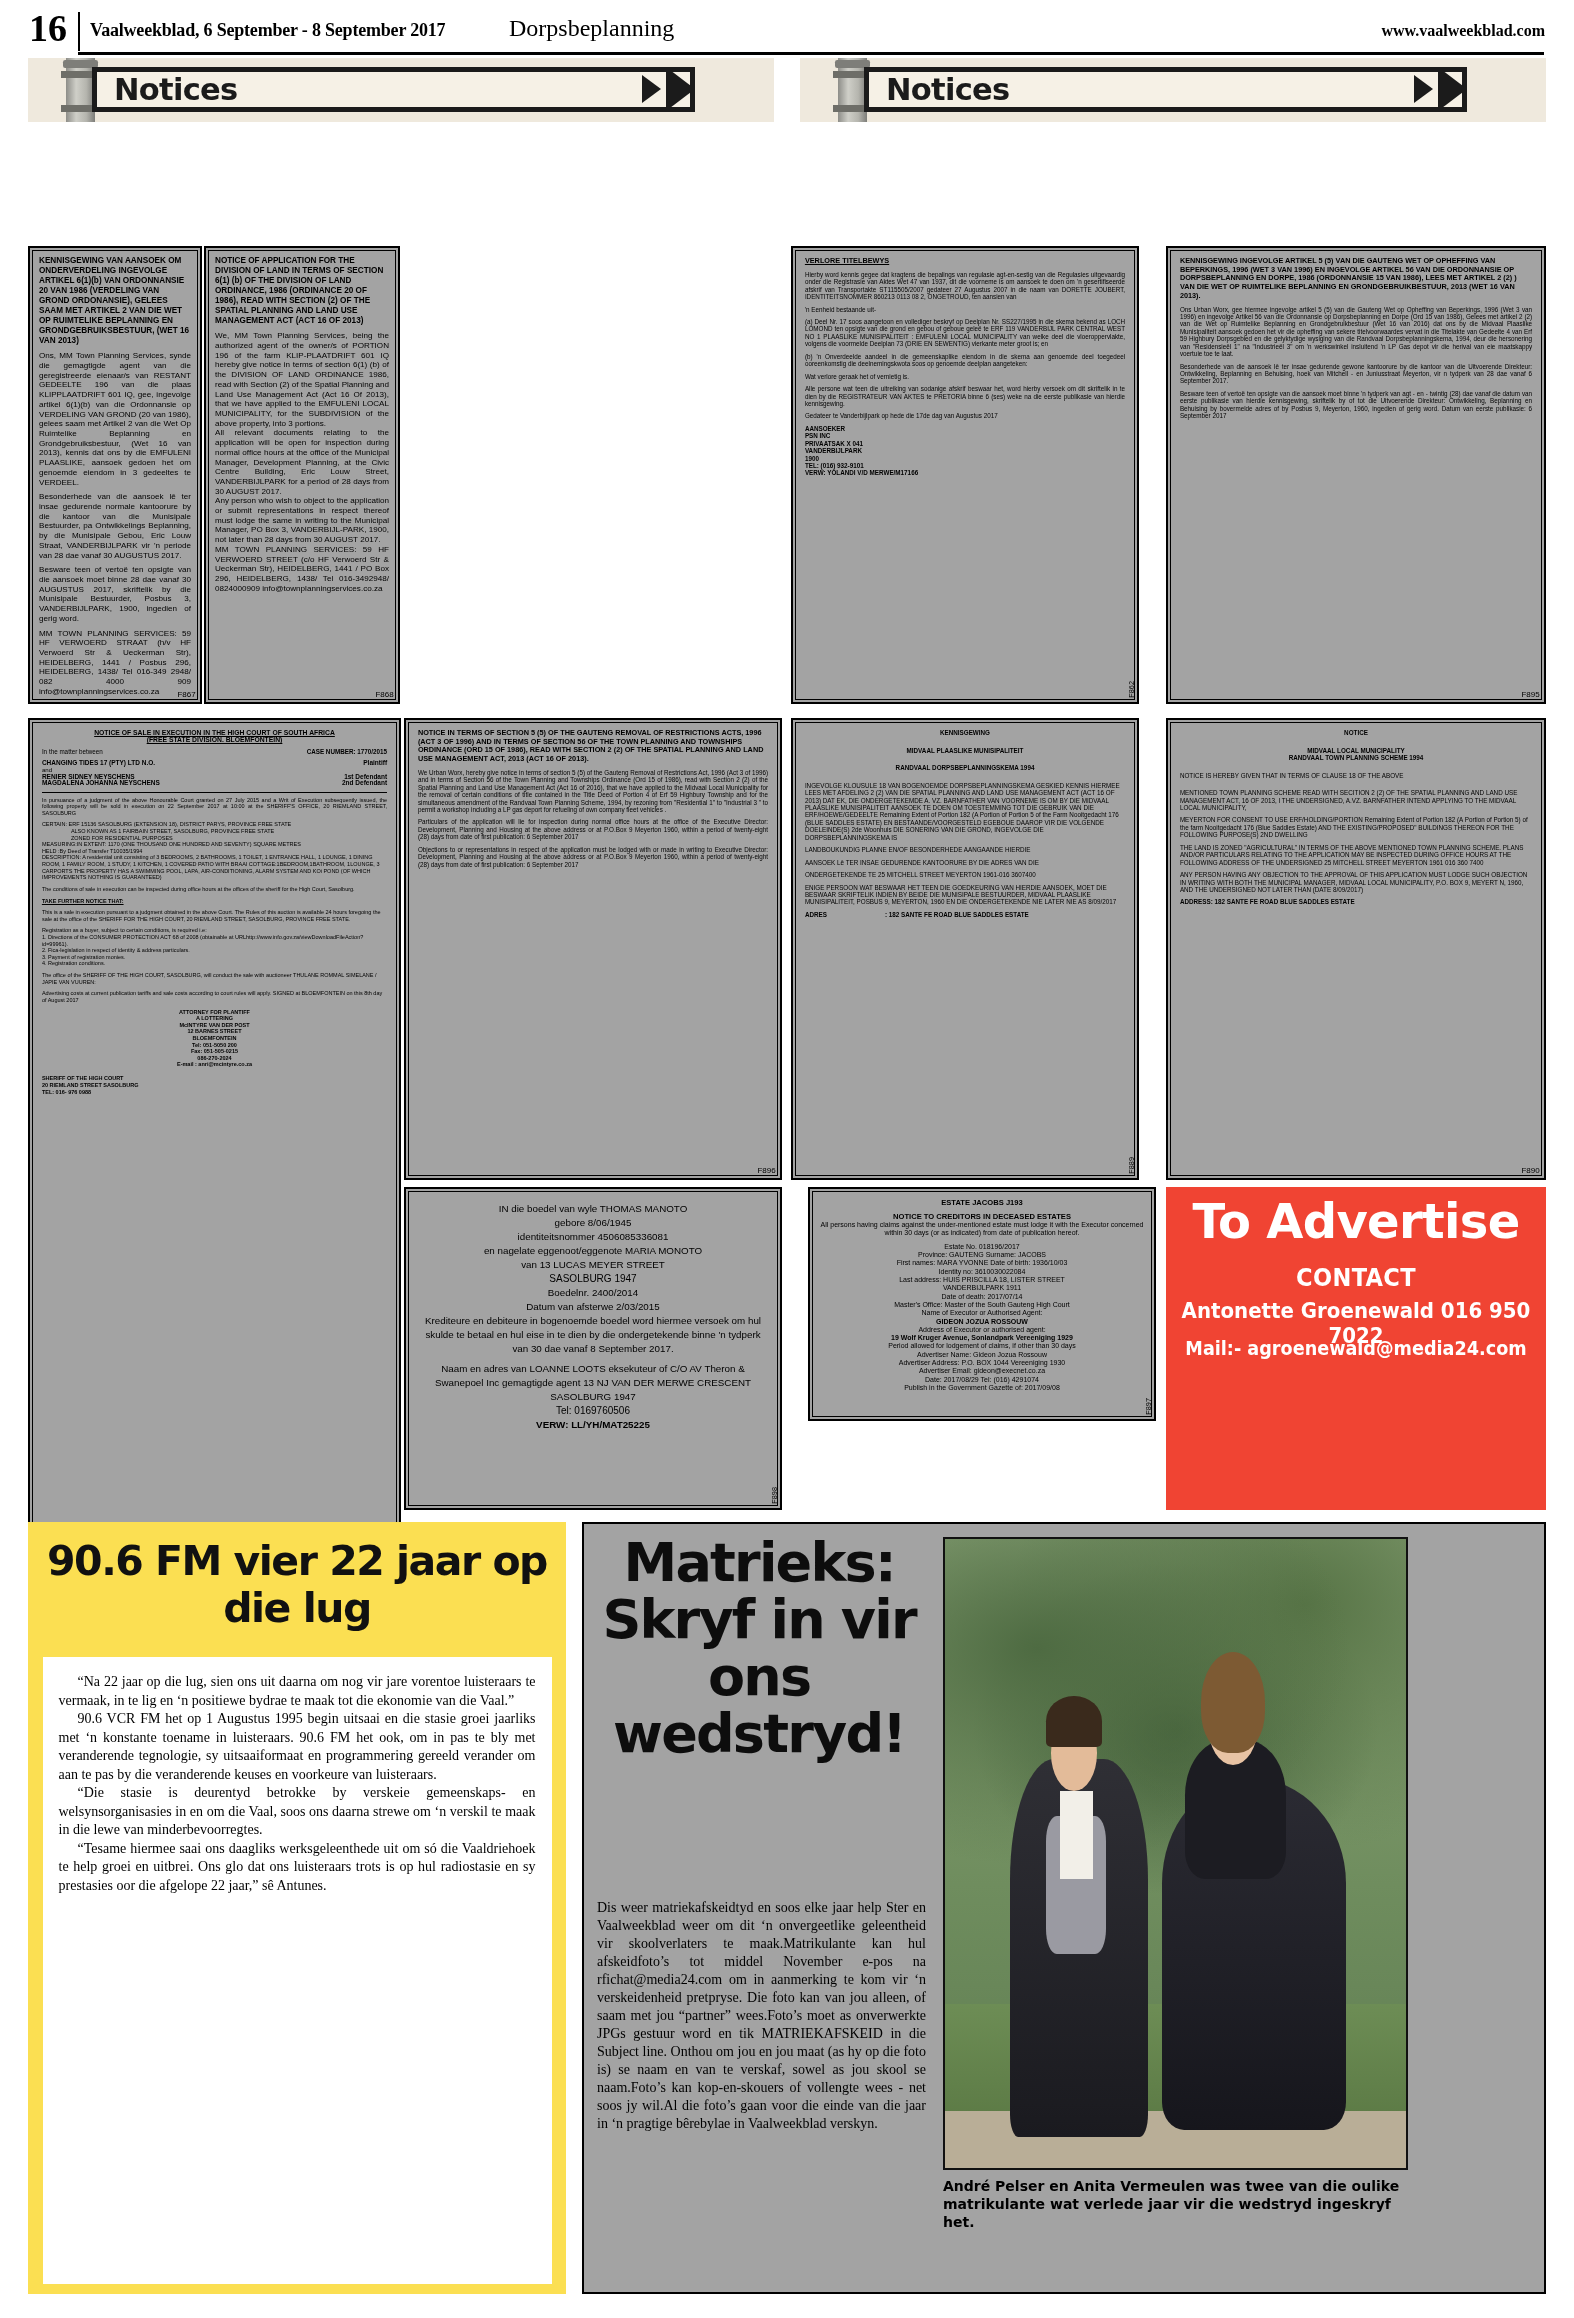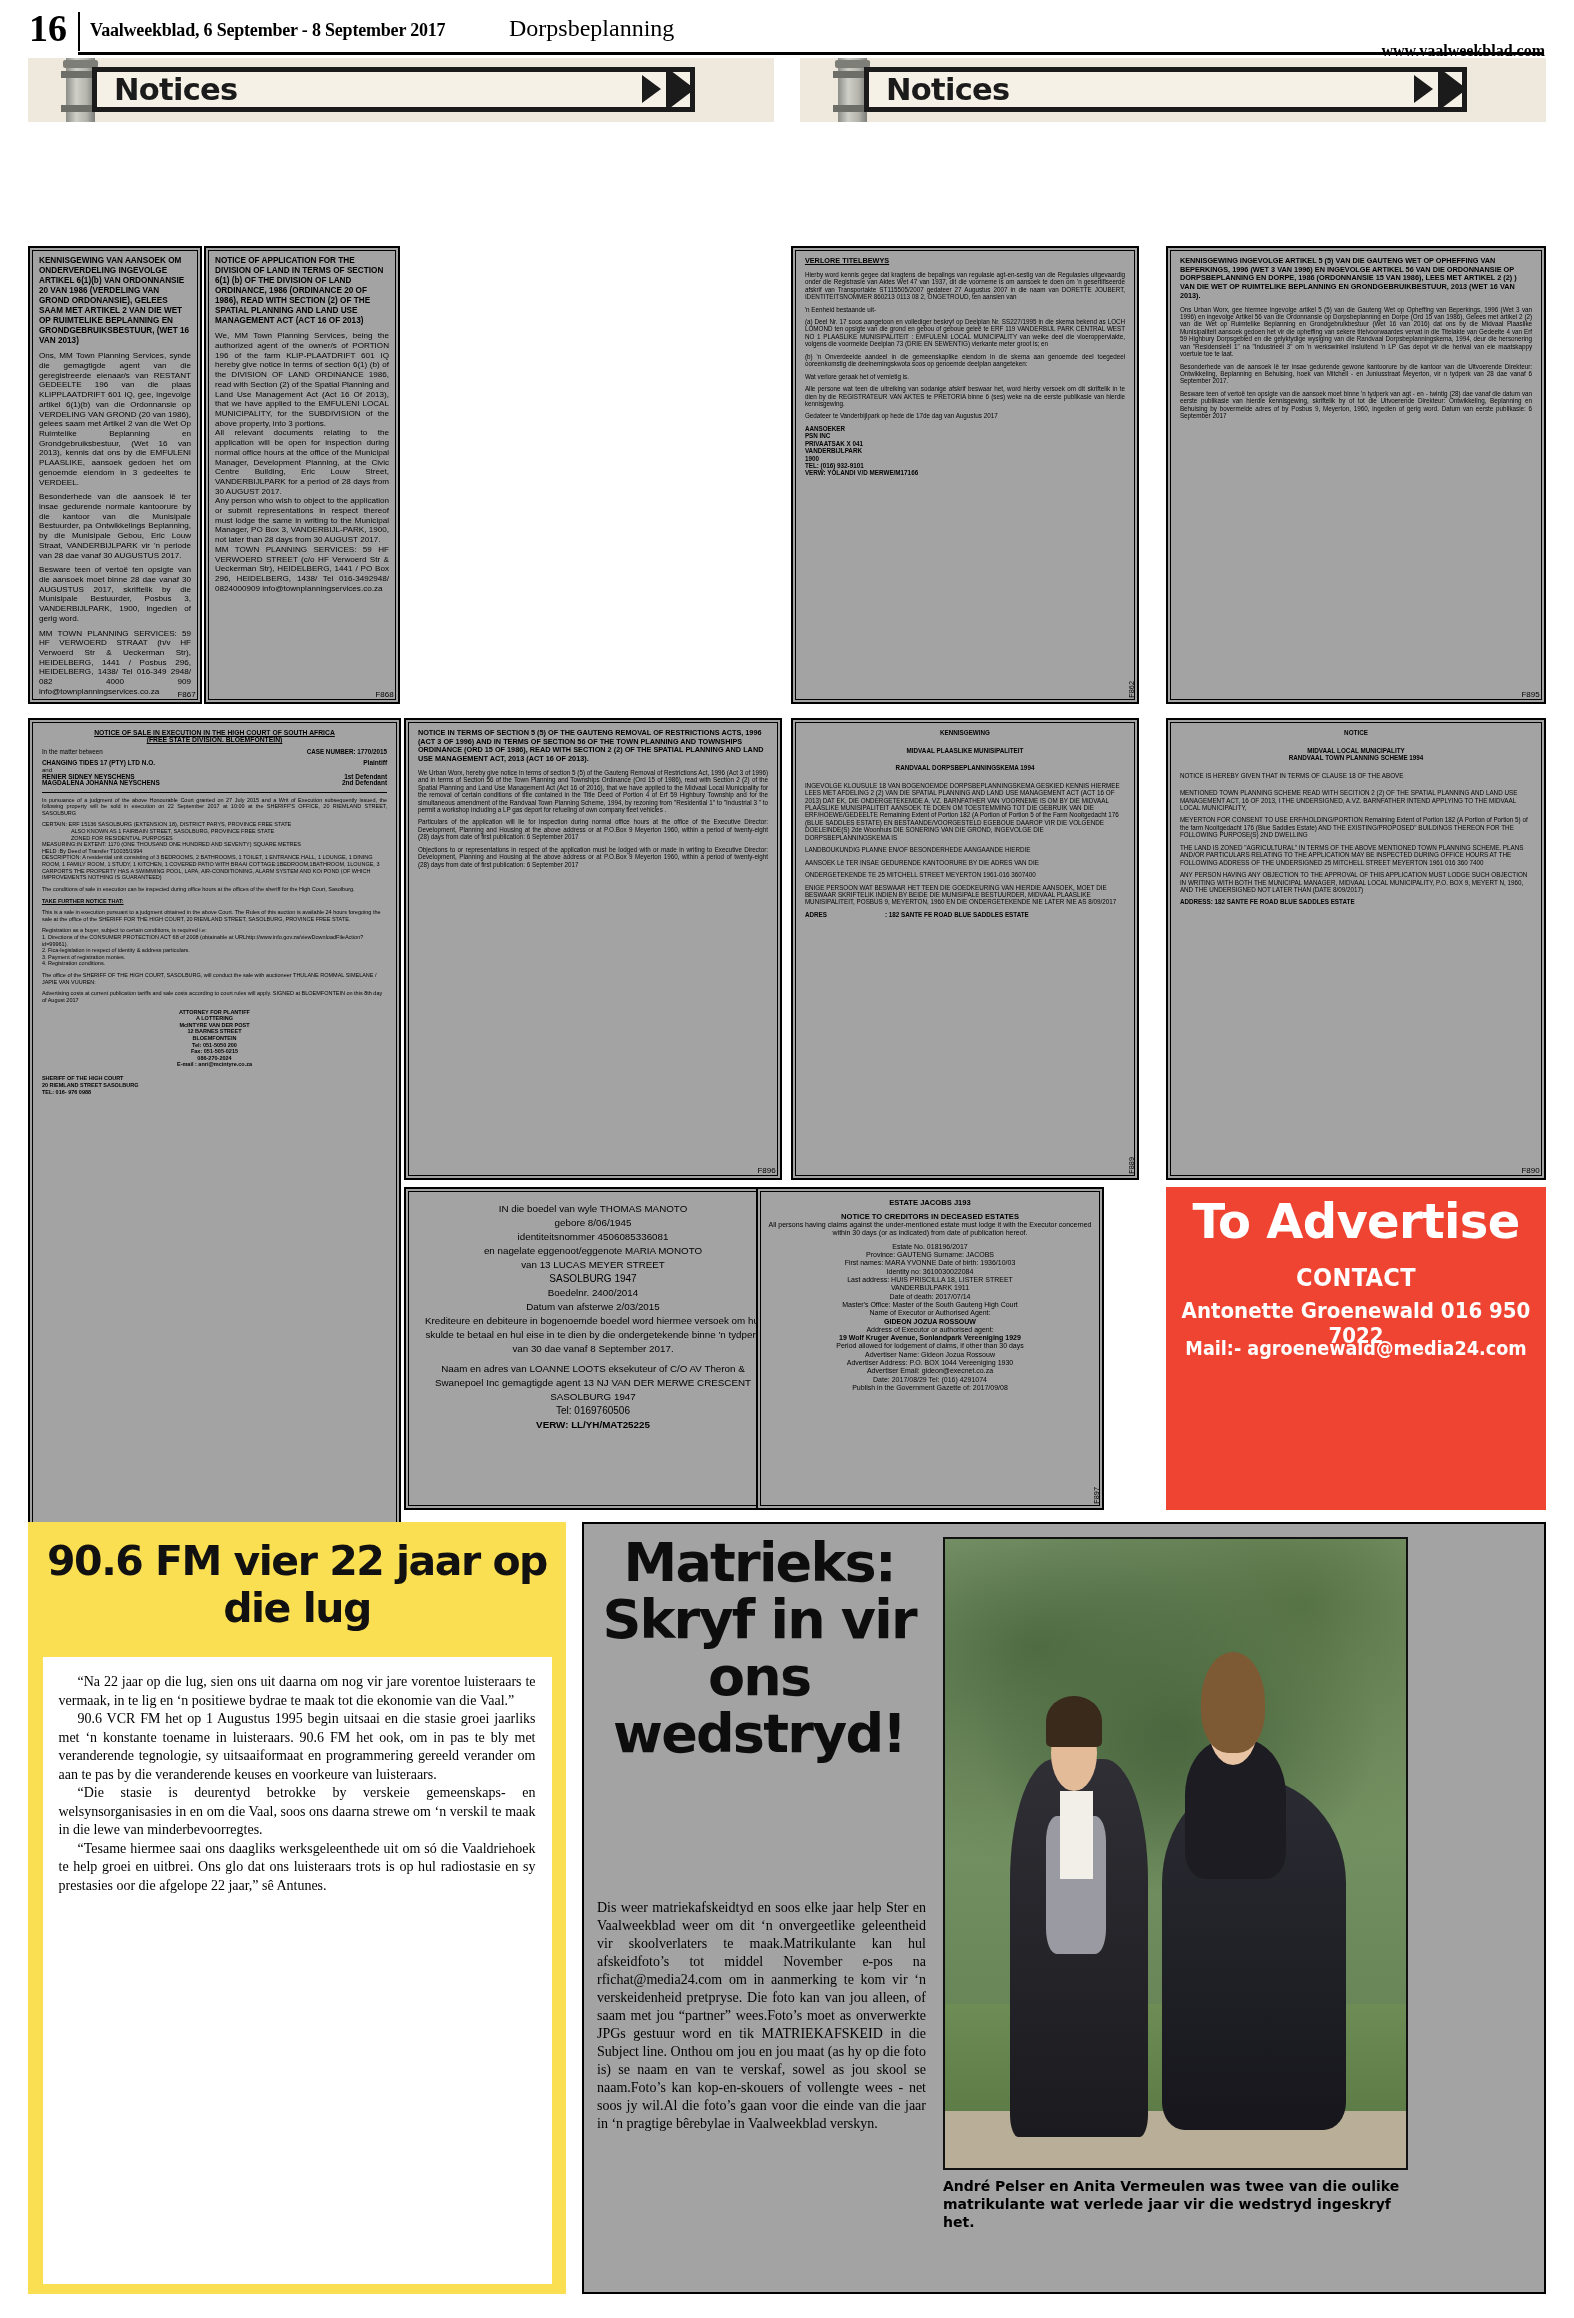--- a/index.html
+++ b/index.html
@@ -6,21 +6,21 @@
   html,body{margin:0;padding:0;background:#ffffff;}
   body{width:1574px;height:2319px;font-family:"Liberation Sans",sans-serif;color:#000;position:relative;overflow:hidden;}
   .page{position:relative;width:1574px;height:2319px;background:#fff;}
 
   
   .masthead{position:absolute;left:29px;top:10.2px;width:1516px;height:42px;}
   .pageno{position:absolute;left:0;top:-2.9px;font-family:"Liberation Serif",serif;font-weight:bold;font-size:38px;line-height:42px;}
   .mh-rule-v{position:absolute;left:49px;top:1.5px;width:2.2px;height:39px;background:#000;}
   .mh-pub{position:absolute;left:61px;top:10.2px;font-family:"Liberation Serif",serif;font-weight:bold;font-size:18px;letter-spacing:-0.2px;}
   .mh-sec{position:absolute;left:480px;top:4.4px;font-family:"Liberation Serif",serif;font-size:24px;}
-  .mh-url{position:absolute;right:0;top:11.6px;font-family:"Liberation Serif",serif;font-weight:bold;font-size:16px;margin-top:20px;}
+  .mh-url{position:absolute;right:0;top:11.6px;font-family:"Liberation Serif",serif;font-weight:bold;font-size:16px;}
   .mh-rule{position:absolute;left:49px;top:42px;width:1466px;height:2.9px;background:#000;}
 
   
   .banner{position:absolute;top:58px;height:64px;background:#efe9dd;overflow:hidden;border:0;}
   .banner .pole{position:absolute;left:38px;top:0;width:29px;height:64px;background:linear-gradient(90deg,#8d8d88 0%,#cfcfc8 35%,#b5b5ae 70%,#7d7d79 100%);}
   .banner .polecap{position:absolute;left:35px;top:1.5px;width:35px;height:8.7px;background:#7e7e79;border-radius:2.2px;}
   .banner .band{position:absolute;left:33px;width:38px;height:6.5px;background:#6e6e68;}
   .banner .sign{position:absolute;left:64px;top:8.7px;height:45px;background:#f6f1e6;border:5.1px solid #1b1b1b;box-sizing:border-box;}
   .banner .signtxt{position:absolute;left:86px;top:14.5px;font-family:"DejaVu Sans",sans-serif;font-weight:bold;font-size:30.5px;line-height:33px;letter-spacing:-0.7px;color:#1b1b1b;}
   .banner .arrow{position:absolute;top:8.7px;width:0;height:0;border-top:22.5px solid transparent;border-bottom:22.5px solid transparent;border-left:29px solid #1b1b1b;}
@@ -327,21 +327,21 @@
       <div class="bd ctr" style="font-size:9.8px;line-height:14px;">Datum van afsterwe  2/03/2015</div>
       <div class="bd ctr" style="font-size:9.8px;line-height:14px;">Krediteure en debiteure in bogenoemde boedel word hiermee versoek om hul skulde te betaal en hul eise in te dien by die ondergetekende binne 'n tydperk van 30 dae vanaf 8 September 2017.</div>
       <div style="height:5.8px;"></div>
       <div class="bd ctr" style="font-size:9.8px;line-height:14px;">Naam en adres van LOANNE LOOTS eksekuteur of C/O AV Theron &amp; Swanepoel Inc gemagtigde agent 13 NJ VAN DER MERWE CRESCENT SASOLBURG 1947</div>
       <div class="bd ctr" style="font-size:10px;line-height:14px;">Tel: 0169760506</div>
       <div class="bd ctr" style="font-size:9.8px;line-height:14px;font-weight:bold;">VERW: LL/YH/MAT25225</div>
     </div>
     <div class="refv">F898</div>
   </div>
 
-  <div class="box" style="left:756px;top:1187px;width:348px;height:323px;">
+  <div class="box" style="left:808px;top:1187px;width:348px;height:234px;">
     <div class="inner" style="padding:7.3px 7.3px;">
       <div class="bd9 ctr" style="font-weight:bold;font-size:7.6px;">ESTATE JACOBS J193</div>
       <div class="gap"></div>
       <div class="bd9 ctr" style="font-weight:bold;font-size:7.6px;">NOTICE TO CREDITORS IN DECEASED ESTATES</div>
       <div class="bd9 ctr">All persons having claims against the under-mentioned estate must lodge it with the Executor concerned within 30 days (or as indicated) from date of publication hereof.</div>
       <div class="gap"></div>
       <div class="bd9 ctr">Estate No. 018196/2017</div>
       <div class="bd9 ctr">Province: GAUTENG  Surname:  JACOBS</div>
       <div class="bd9 ctr">First names: MARA YVONNE  Date of birth: 1936/10/03</div>
       <div class="bd9 ctr">Identity no: 3610030022084</div>

